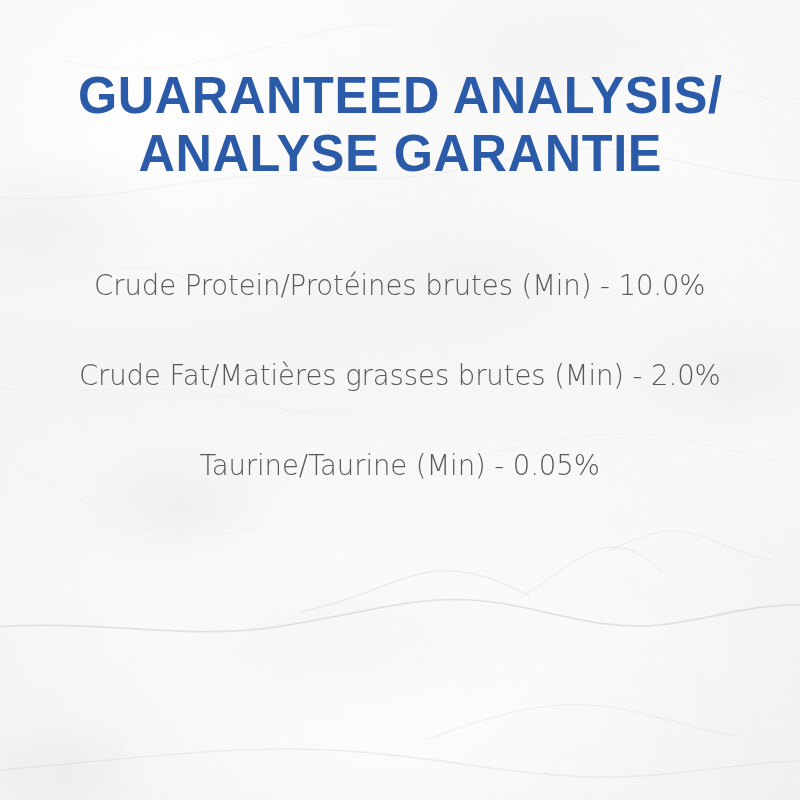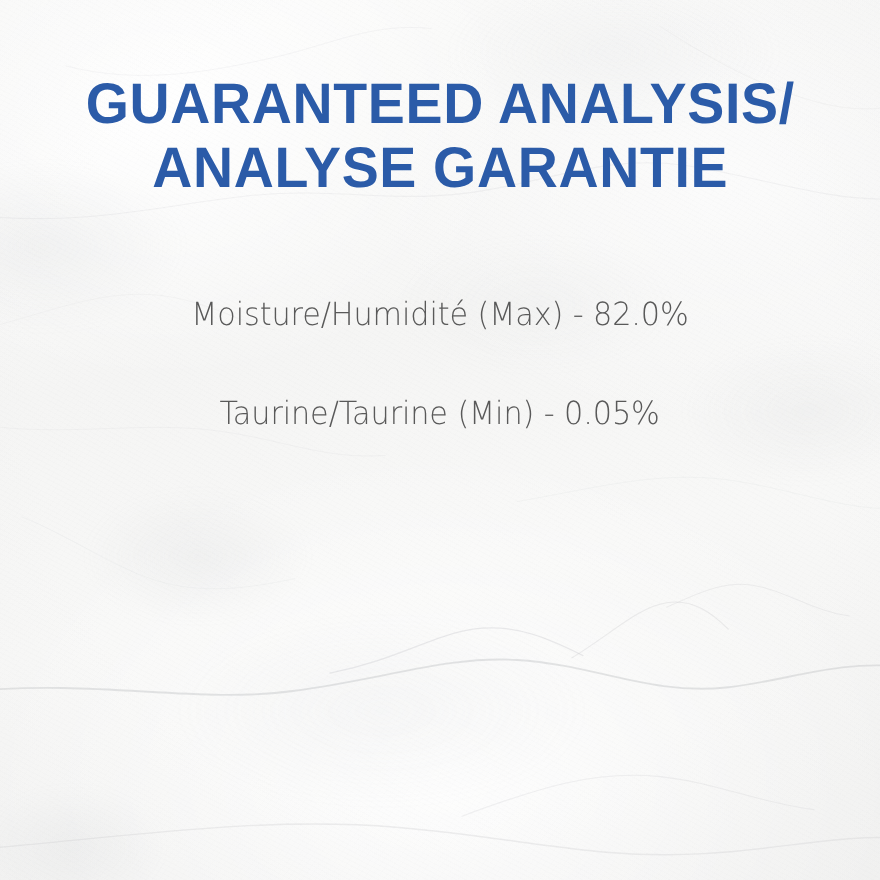--- a/index.html
+++ b/index.html
@@ -156,26 +156,29 @@
 
   <div id="content">
 
     <div id="title-block">
       <span class="title-line">GUARANTEED ANALYSIS/</span>
       <span class="title-line">ANALYSE GARANTIE</span>
     </div>
 
     <div id="values-list">
 
+      <div class="value-row">
+        <span class="value-text">Crude Protein/Protéines brutes (Min) - 10.0%</span>
+      </div>
+
+      <div class="value-row">
+        <span class="value-text">Crude Fat/Matières grasses brutes (Min) - 2.0%</span>
+      </div>
 
 
-
-      <div class="value-row">
-        <span class="value-text">Moisture/Humidité (Max) - 82.0%</span>
-      </div>
 
 
       <div class="value-row">
         <span class="value-text">Taurine/Taurine (Min) - 0.05%</span>
       </div>
 
     </div>
   </div>
 </div>
 

